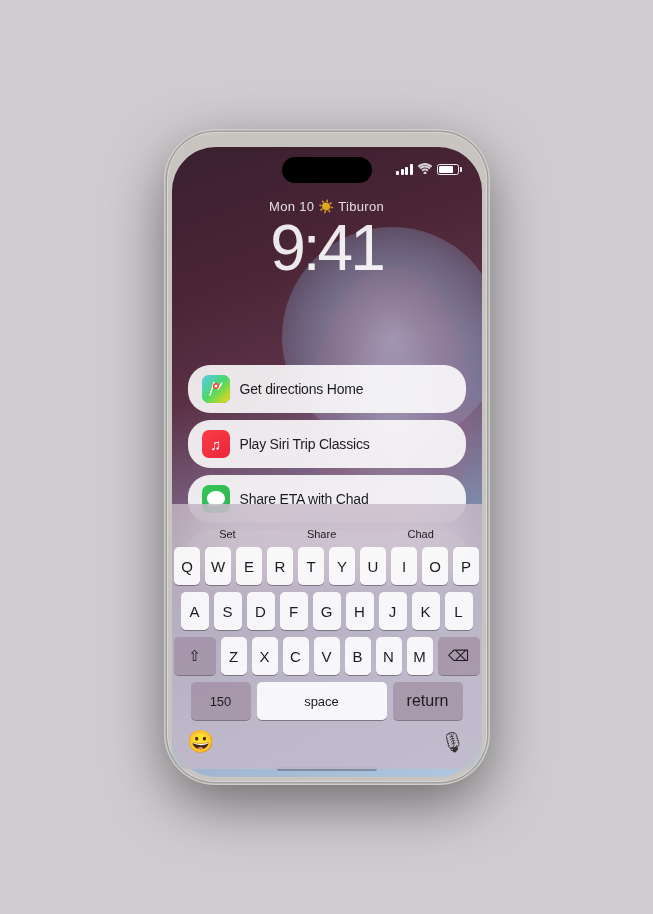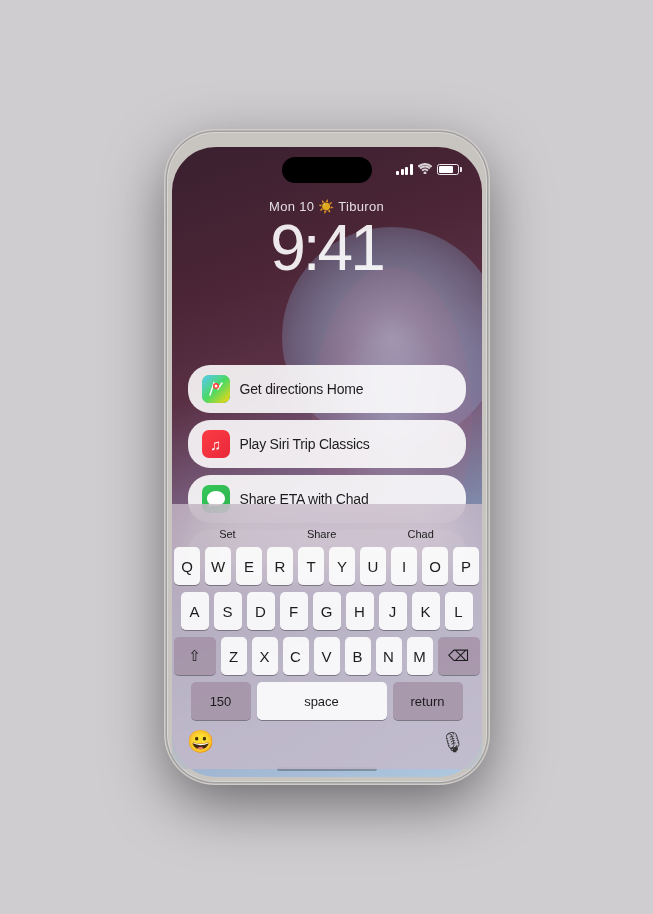--- a/index.html
+++ b/index.html
@@ -483,21 +483,21 @@
           <div class="key">V</div>
           <div class="key">B</div>
           <div class="key">N</div>
           <div class="key">M</div>
           <div class="key dark wide">⌫</div>
         </div>
 
         <div class="key-row" style="gap:6px;">
           <div class="key dark" style="min-width:52px;max-width:60px;flex:2;font-size:13px;">150</div>
           <div class="key" style="min-width:110px;max-width:130px;flex:5;font-size:13px;">space</div>
-          <div class="key dark" style="min-width:62px;max-width:70px;flex:2.5;font-size:13px;">return</div>
+          <div class="key dark" style="min-width:62px;max-width:70px;flex:2.5;font-size:16px;">return</div>
         </div>
       </div>
 
       <div class="keyboard-bottom">
         <div style="font-size:22px;color:#333;padding:2px 6px;">
           😀
         </div>
         <div style="font-size:20px;color:#333;padding:2px 6px;">
           🎙
         </div>

